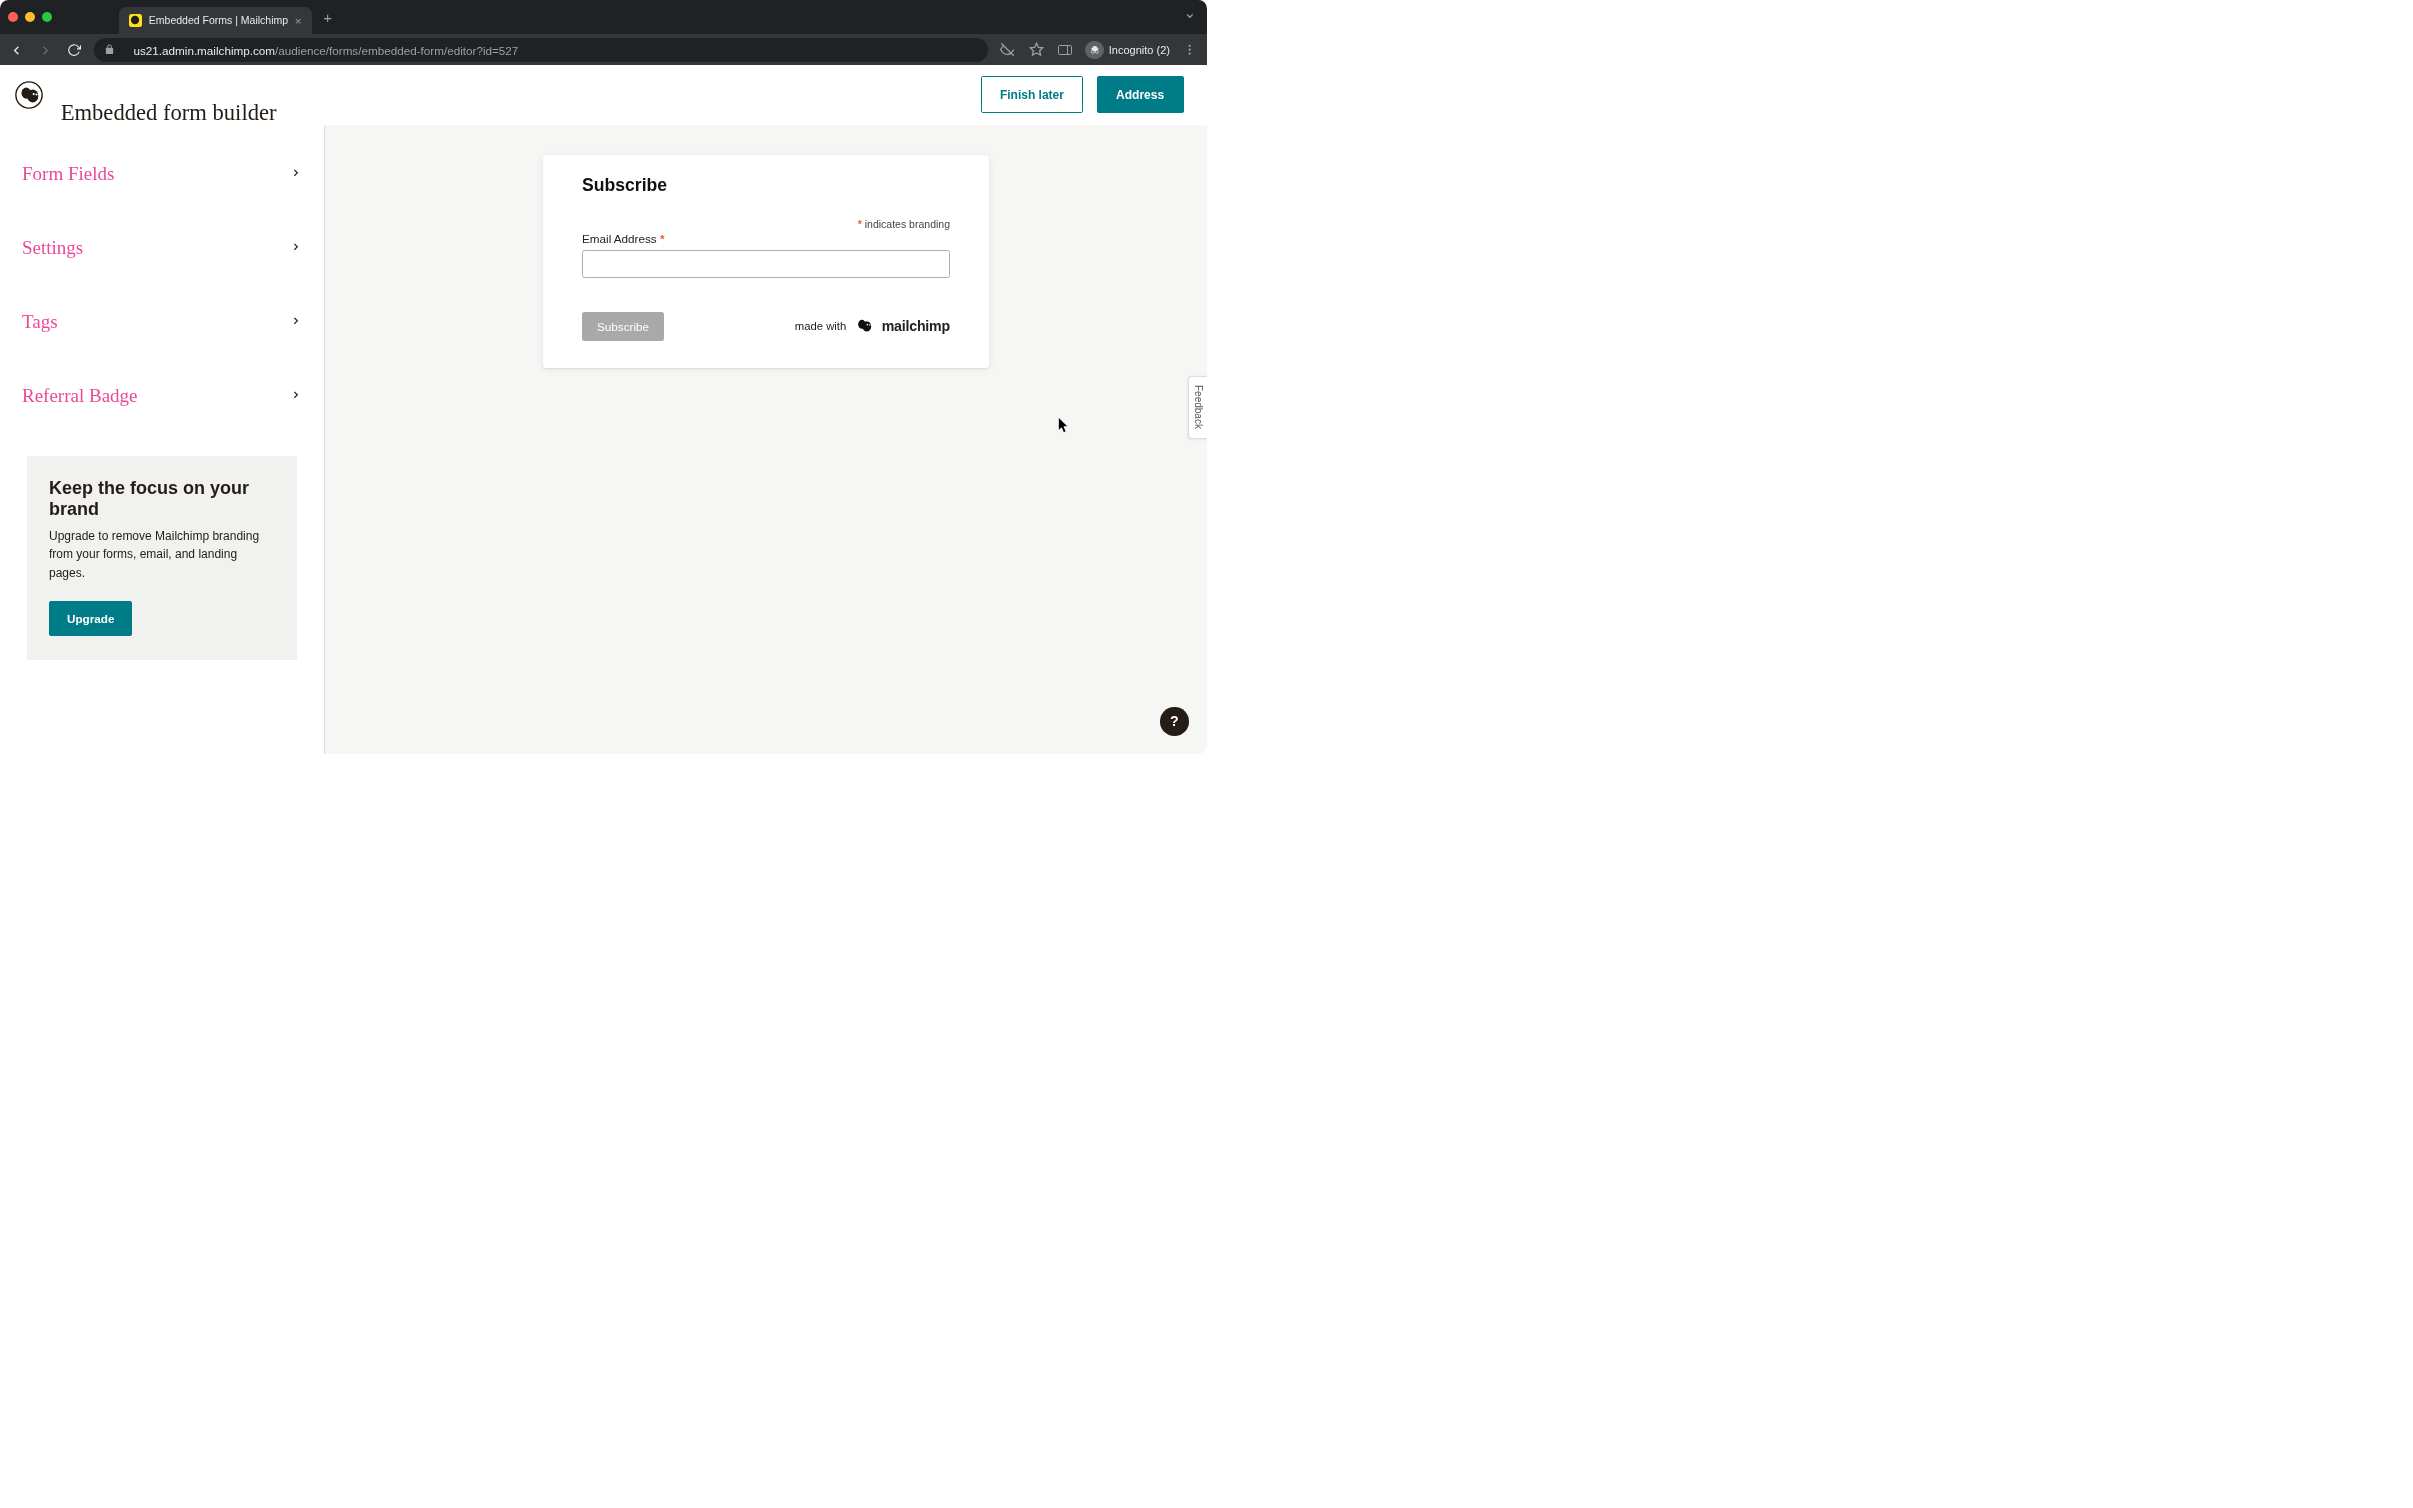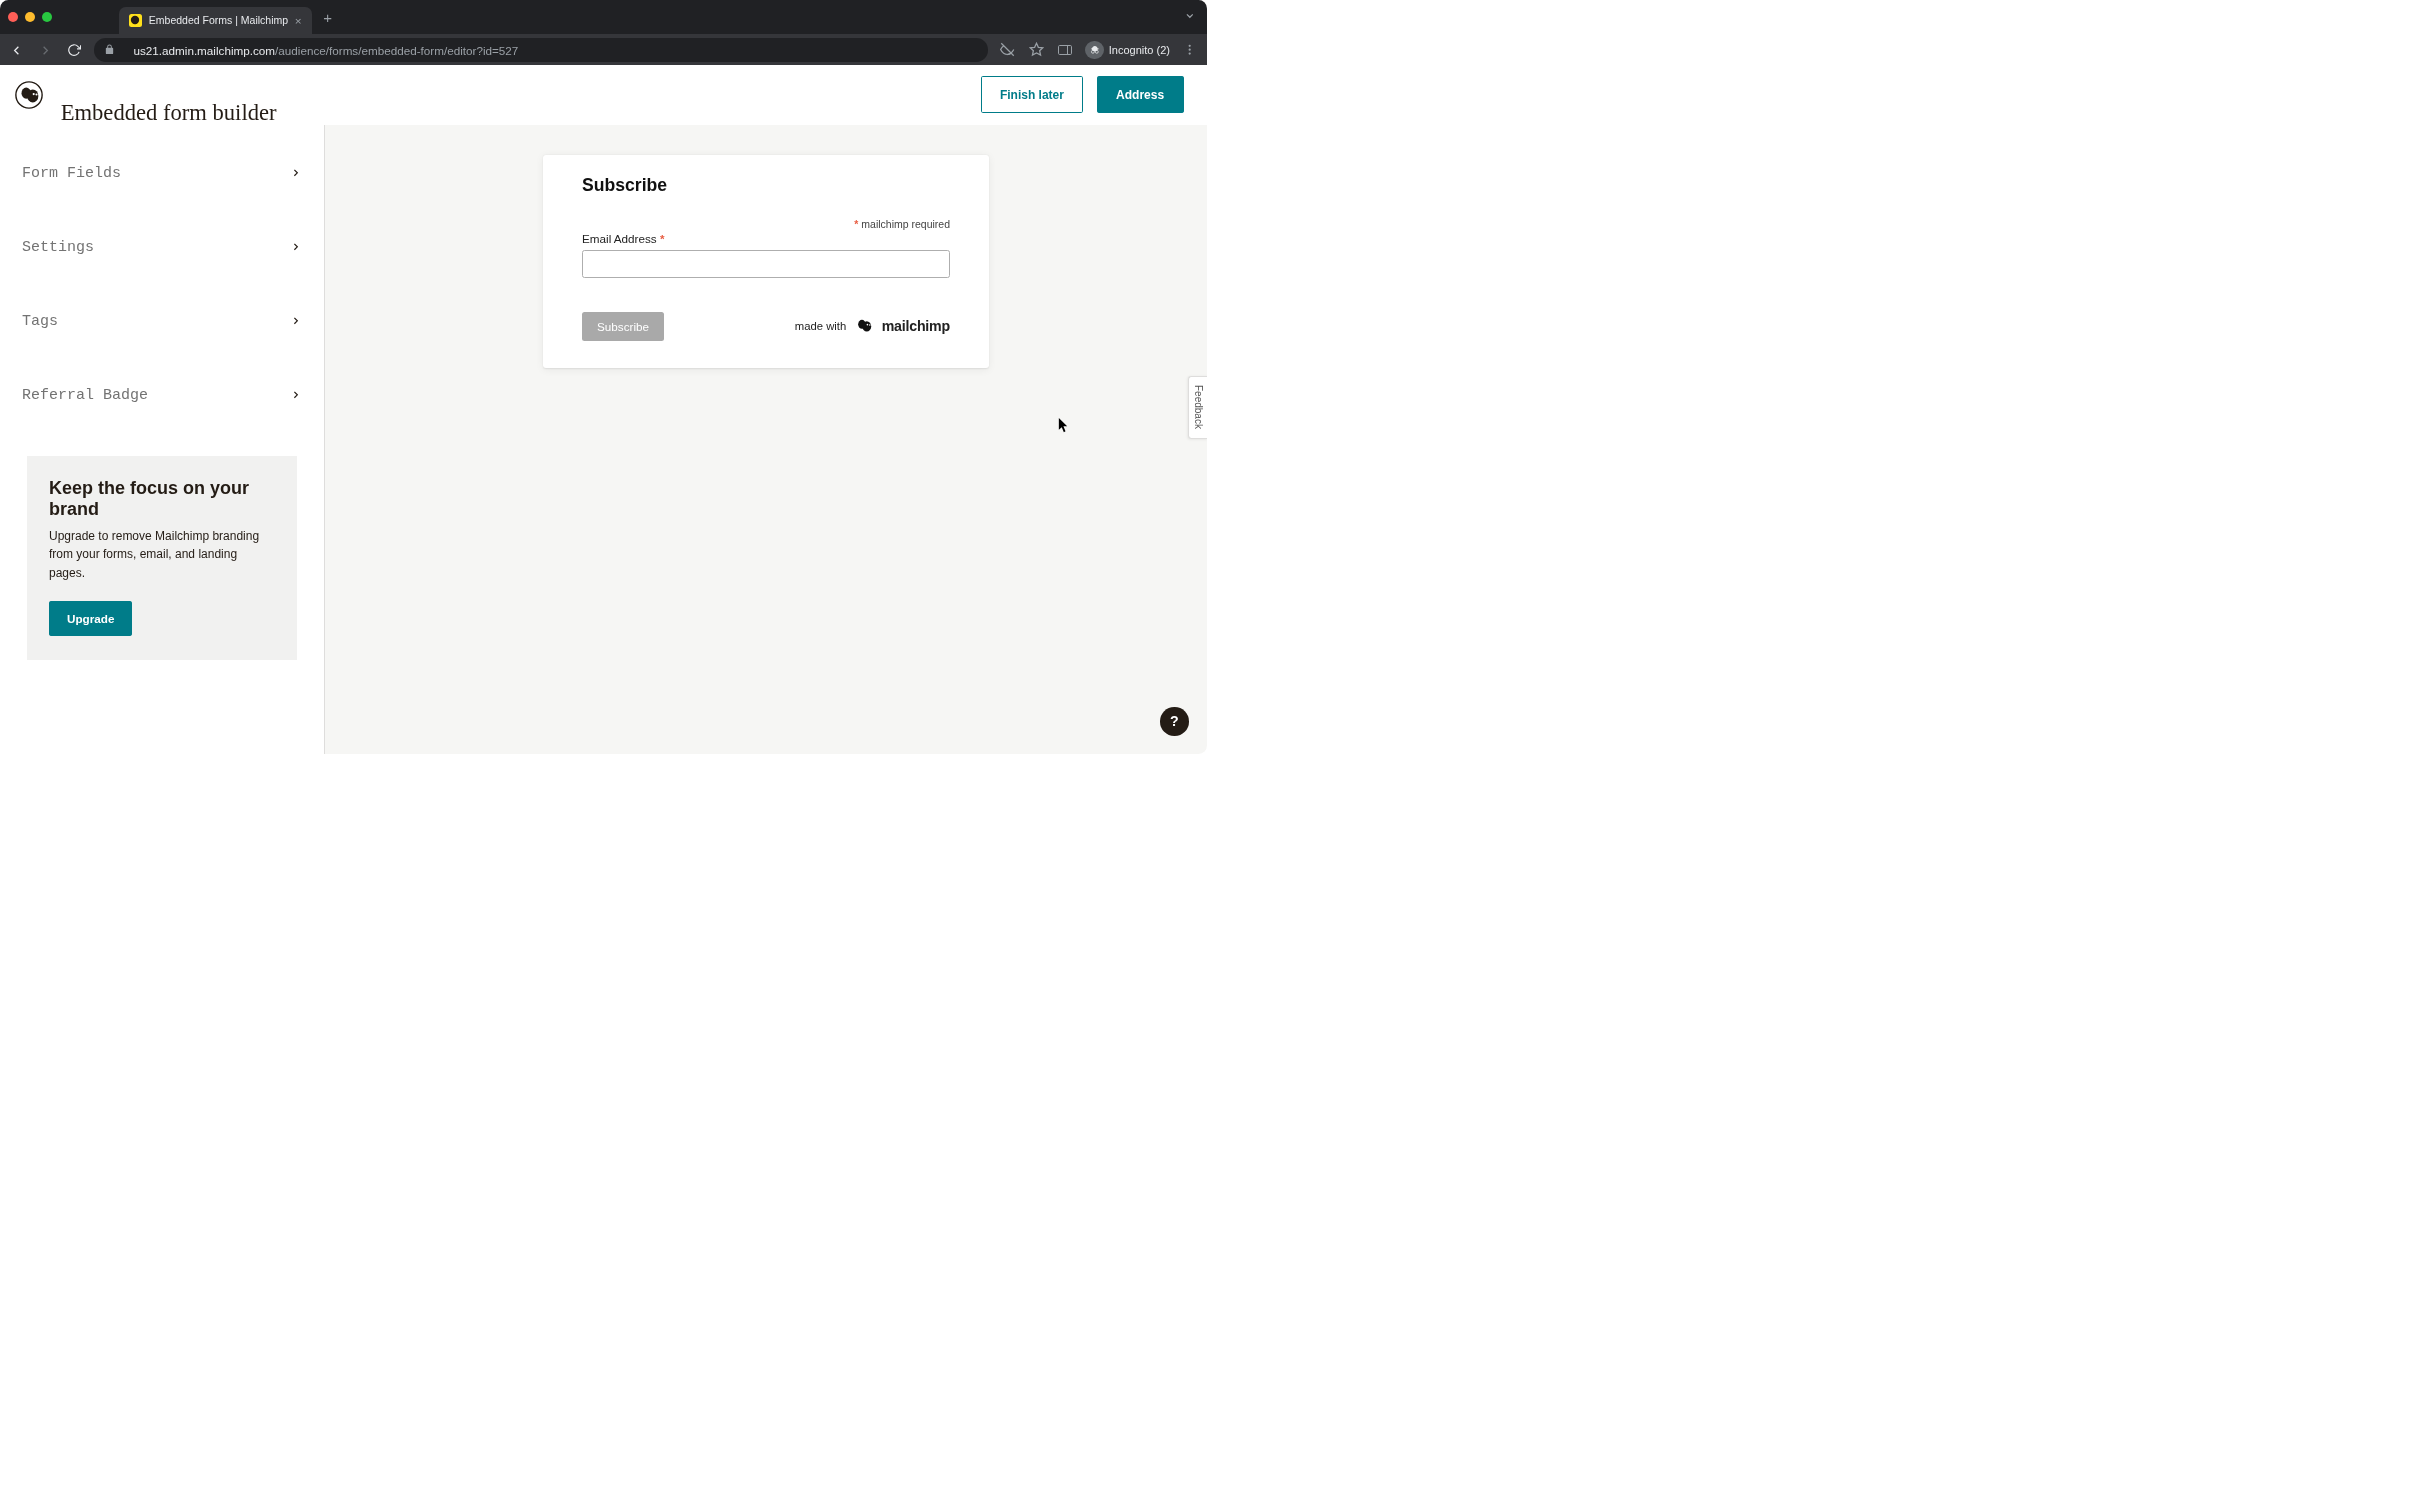--- a/index.html
+++ b/index.html
@@ -40,21 +40,21 @@
   .hdr-actions { margin-left:auto; display:flex; gap:13.4px;}
   .btn { height:37px; padding:0 18.4px; font-size:12px; font-weight:600; border-radius:1.7px; cursor:pointer; display:flex;align-items:center;justify-content:center;}
   .btn-outline { background:#fff; color:#007c89; border:0.8px solid #007c89; }
   .btn-solid { background:#007c89; color:#fff; border:0.8px solid #007c89; }
   .btn-solid.small { height:35px; padding:0 17px; font-size:11.7px;}
 
   
   .body-split { position:absolute; top:60px; left:0; right:0; bottom:0; display:flex; }
   .sidebar { width: 325px; background:#fff; border-right:0.8px solid #dedddc; padding-top: 11.7px;}
   .acc-item { display:flex; align-items:center; justify-content:space-between; padding: 0 22px; height: 74px; cursor:pointer;}
-  .acc-item .lbl { font-family: Liberation Mono, monospace; font-size: 15px; color:#737373; }
+  .acc-item .lbl { font-family: Liberation Serif, serif; font-size: 19px; color:#ec4899; }
   .acc-item .chev { color:#241c15; }
 
   .upsell { margin: 23.5px 27px; background:#f1f1f0; padding: 22px 22px 23.5px; }
   .upsell-title { font-weight:700; font-size:18px; color:#241c15; margin-bottom:6.7px;}
   .upsell-body { font-size:12px; color:#241c15; line-height:1.55; margin-bottom:18.4px;}
 
   .canvas { flex:1; background:#f6f6f4; position:relative; padding: 30px 34px;}
   .preview-card { width: 446px; margin: 0 auto; background:#fff; border-radius:3px; box-shadow: 0 0.8px 1.7px rgba(0,0,0,.08), 0 1.7px 8.4px rgba(0,0,0,.06); padding: 20px 39px 27px;}
   .form-title { font-size: 17.6px; font-weight: 800; color:#111; margin-bottom: 22px; font-family: Helvetica, Arial, sans-serif;}
   .req-note { text-align:right; font-size:10.5px; color:#444; margin-bottom:1.7px;}
@@ -215,21 +215,21 @@
         <div class="upsell">
           <div class="upsell-title">Keep the focus on your brand</div>
           <div class="upsell-body">Upgrade to remove Mailchimp branding from your forms, email, and landing pages.</div>
           <div class="btn btn-solid small" style="display:inline-flex">Upgrade</div>
         </div>
       </div>
 
       <div class="canvas">
         <div class="preview-card">
           <div class="form-title">Subscribe</div>
-          <div class="req-note"><span class="ast">*</span> <span>mailchimp required</span></div>
+          <div class="req-note"><span class="ast">*</span> <span>indicates branding</span></div>
           <label class="fld-label"><span>Email Address</span> <span class="ast">*</span></label>
           <input class="fld-input" type="email" value="" style="">
           <div class="form-footer">
             <button class="sub-btn">Subscribe</button>
             <div class="made-with">
               <span>made with</span>
               <span>
                 <svg viewBox="0 0 64 64">
                     <ellipse cx="26" cy="30" rx="11" ry="13" fill="#111"></ellipse>
                     <ellipse cx="40" cy="36" rx="13" ry="15" fill="#111"></ellipse>

